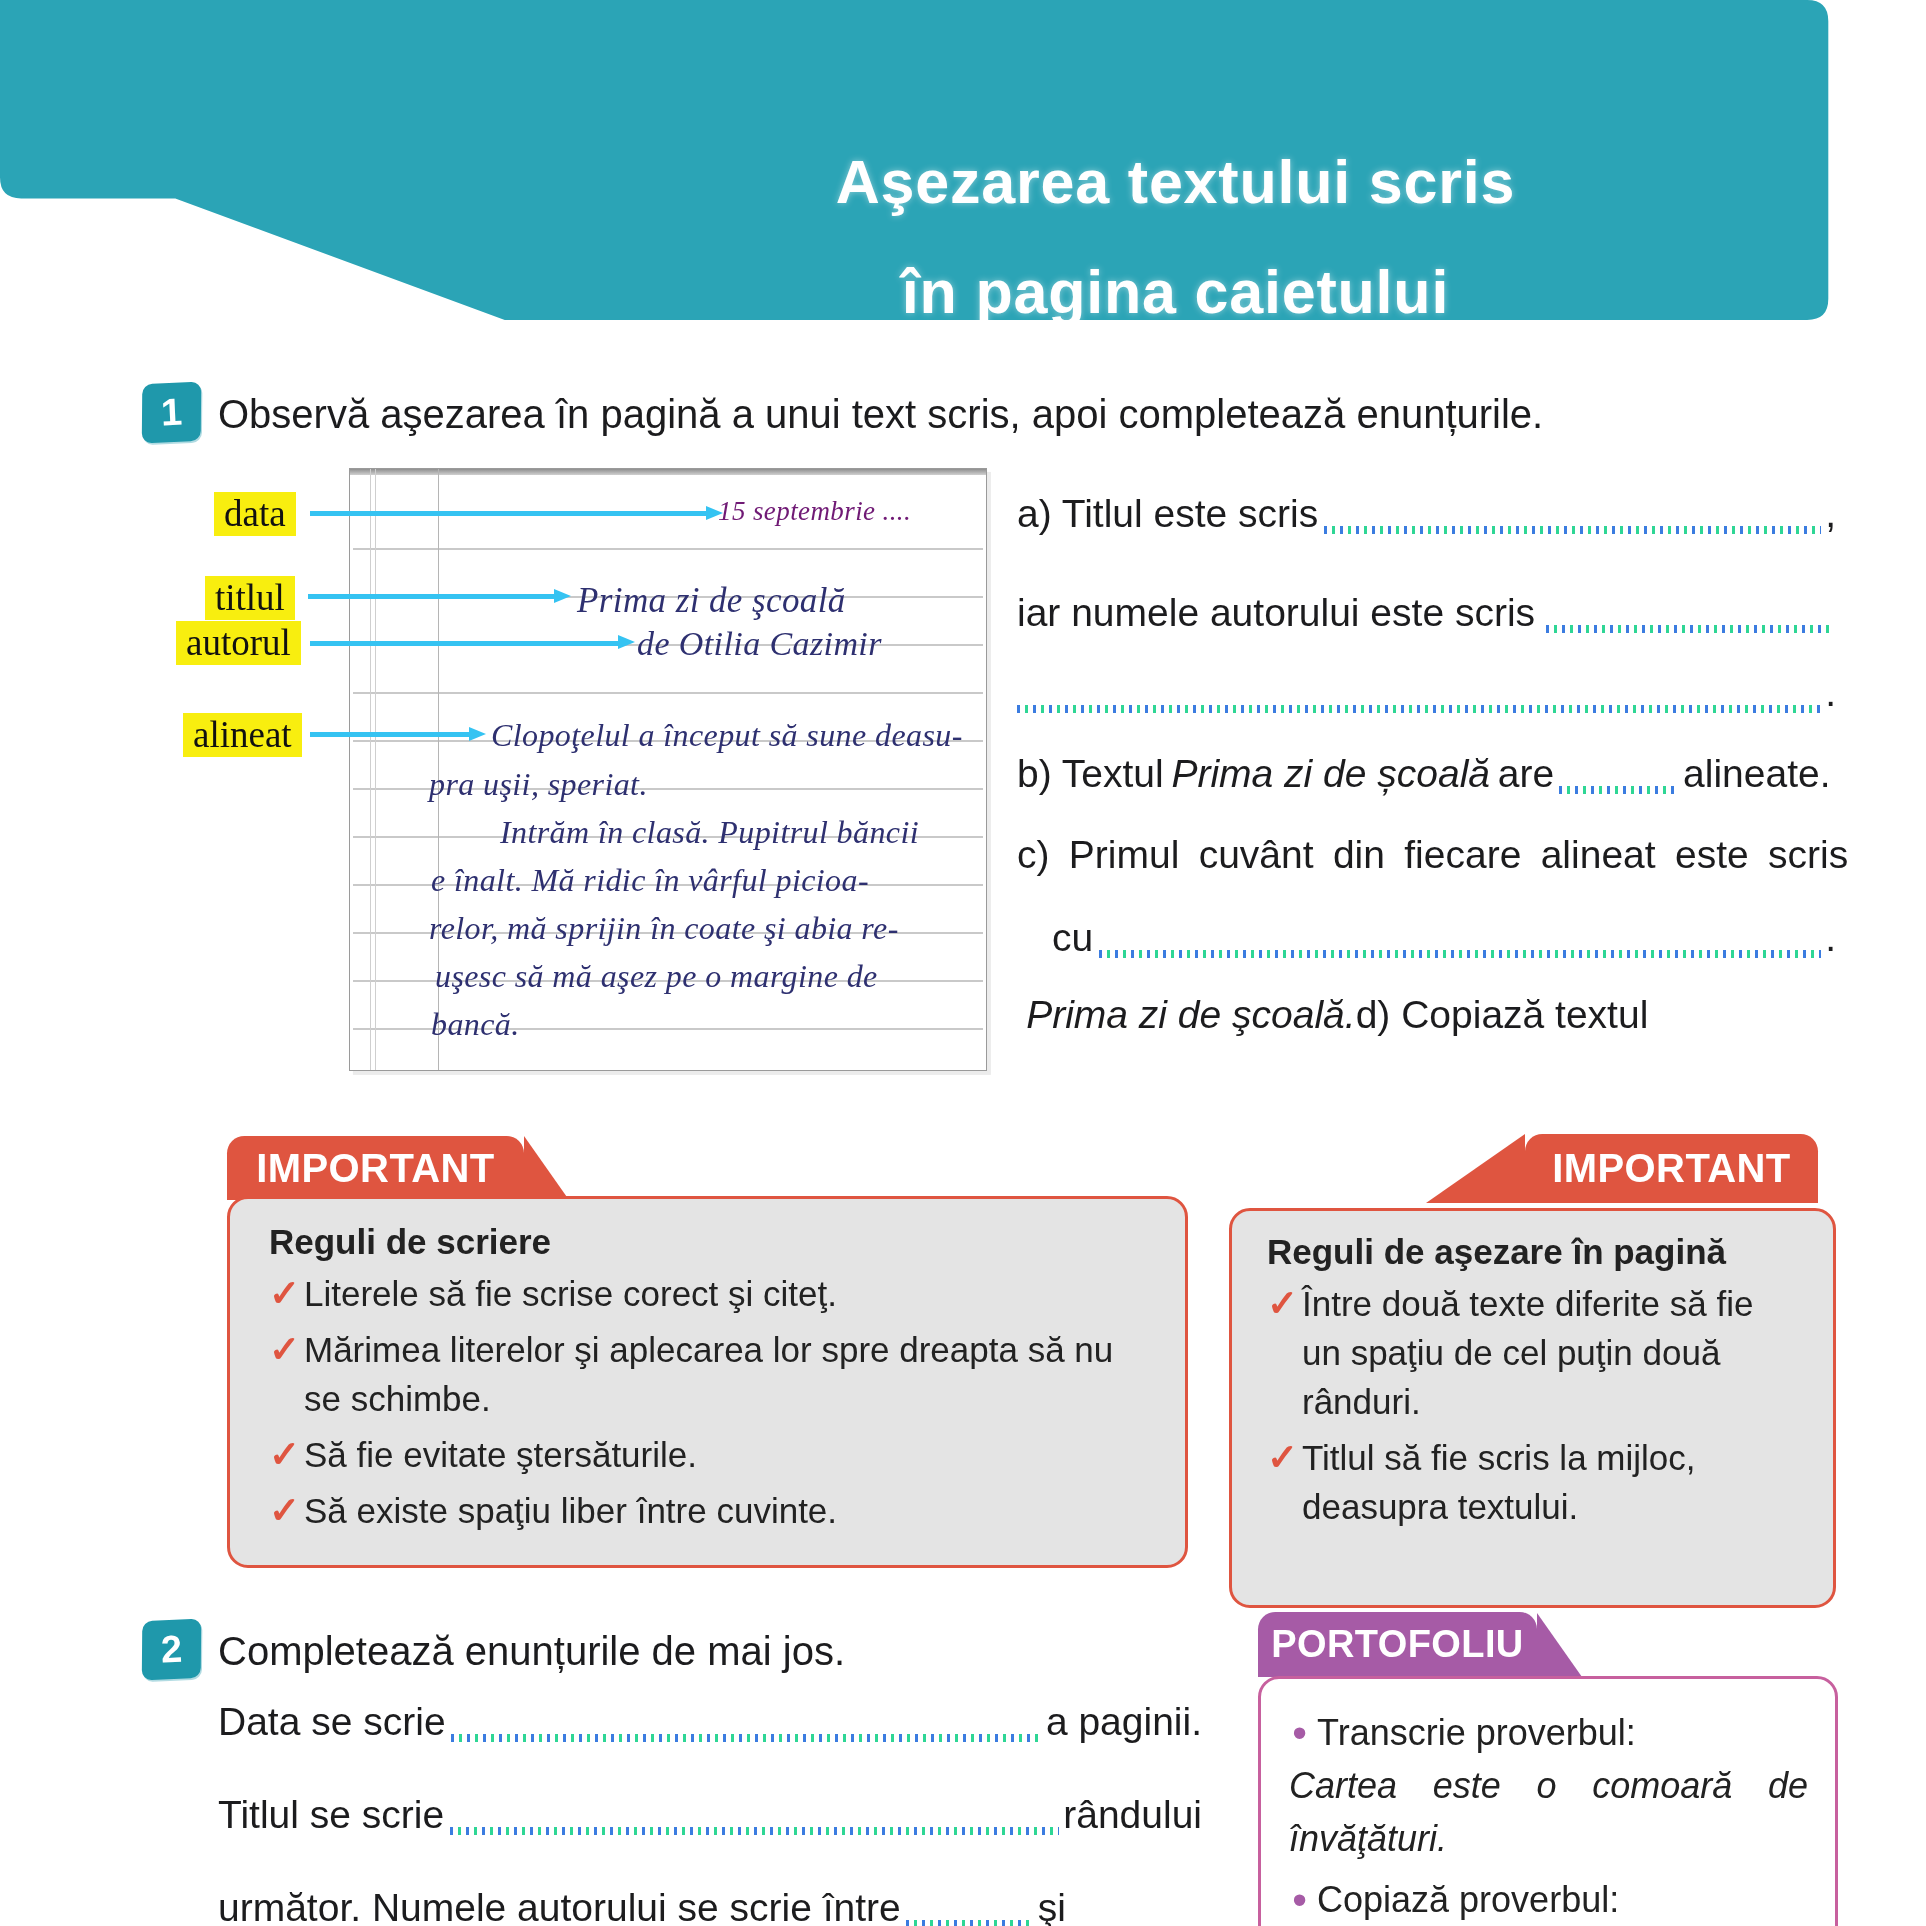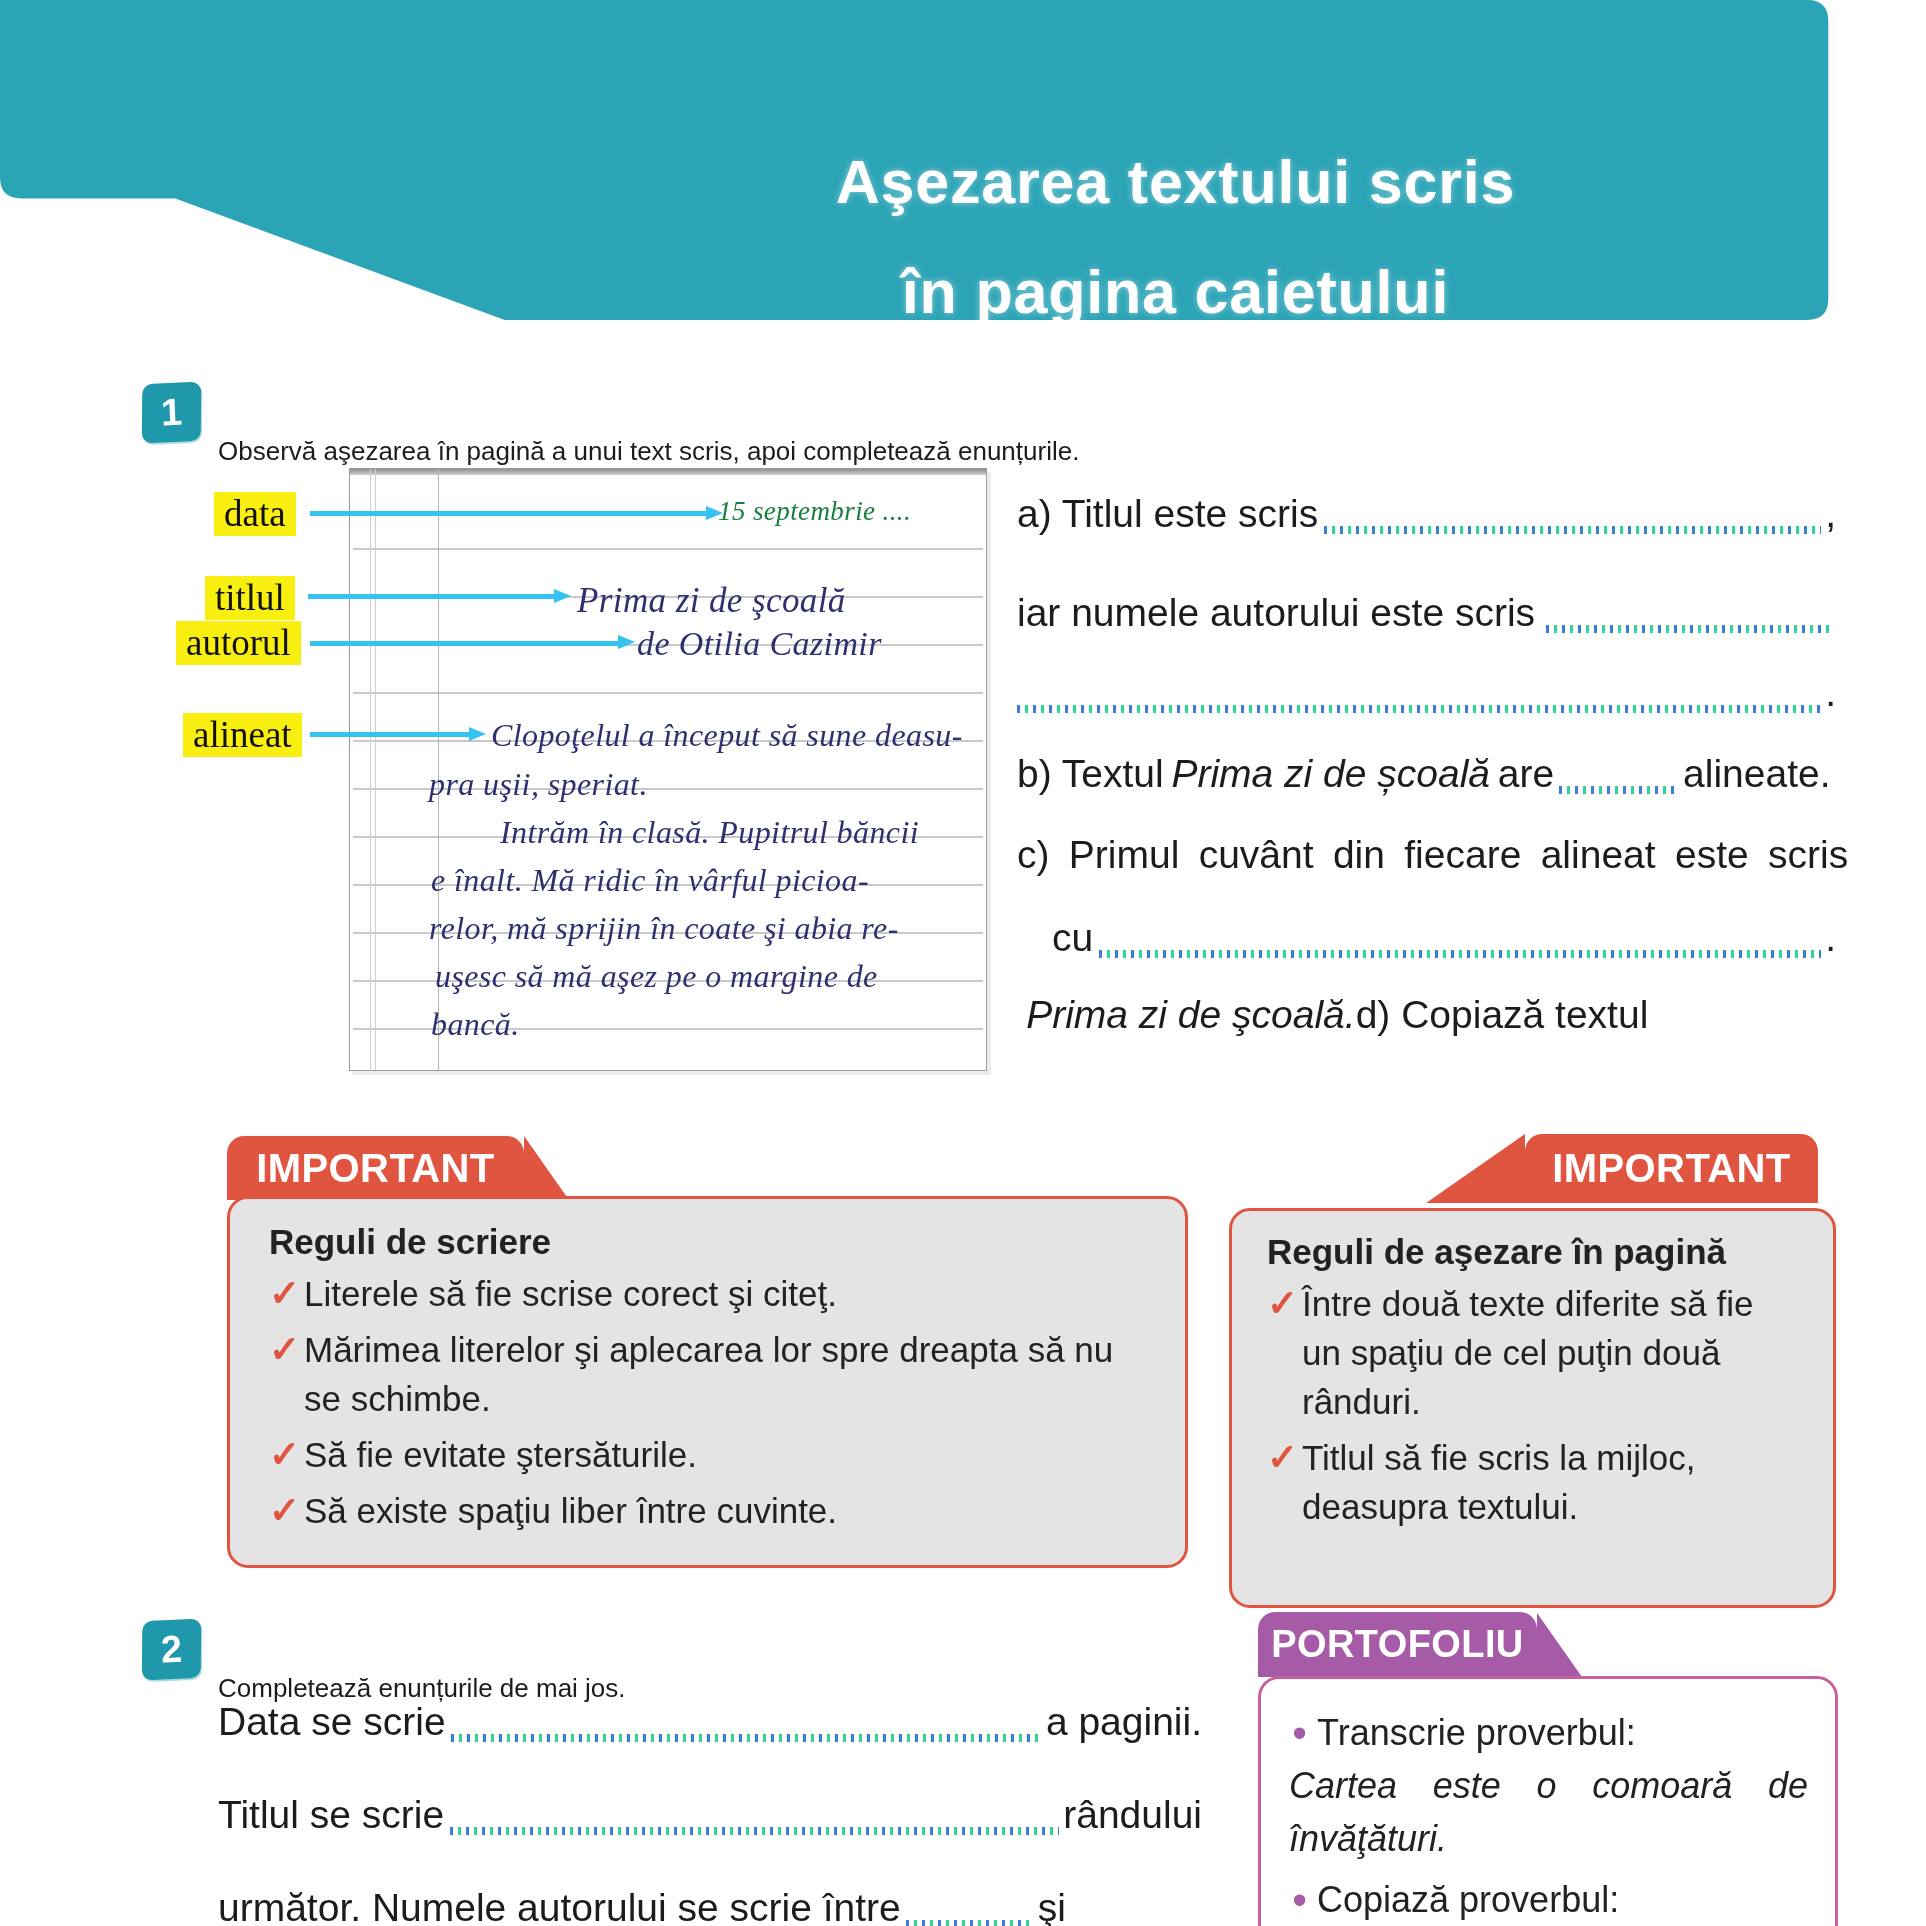--- a/index.html
+++ b/index.html
@@ -27,33 +27,33 @@
   #page-title{position:absolute;left:713px;top:127px;width:925px;text-align:center;
     color:#fff;font-weight:bold;font-size:61px;line-height:110px;letter-spacing:0.8px;
     text-shadow:0 0 7.7px rgba(255,255,255,.45);}
 
   
   .badge{position:absolute;width:59px;height:59px;background:var(--badge);border-radius:10px;
     transform:rotate(-2.5deg) skewX(-3deg);box-shadow:1.2px 1.9px 0 rgba(31,152,171,.35);}
   .badge span{position:absolute;inset:0;display:flex;align-items:center;justify-content:center;
     color:#fff;font-size:38px;font-weight:bold;transform:skewX(3deg);}
 
-  .instruction{position:absolute;font-size:26px;color:var(--ink);white-space:nowrap;margin-top:44px;}
+  .instruction{position:absolute;font-size:40px;color:var(--ink);white-space:nowrap;}
 
   
   #notebook{position:absolute;left:349px;top:468px;width:638px;height:603px;background:#fff;
     border:1.5px solid #9a9a9a;box-sizing:border-box;overflow:hidden;box-shadow:3.9px 3.9px 0 #ececec;}
   #nb-topbar{position:absolute;left:0;top:0;right:0;height:6.2px;background:linear-gradient(#8f8f8f,#d0d0d0);}
   #nb-rules{position:absolute;left:3.1px;right:3.1px;top:33px;bottom:3.9px;
     background:repeating-linear-gradient(180deg,transparent 0 46px,var(--rule) 46px 48px);}
   .nb-vline{position:absolute;top:0;bottom:0;width:0.8px;background:#cfcfcf;}
   #nb-margin{position:absolute;top:0;bottom:0;left:88px;width:1.2px;background:#b5b5b5;}
   .hw{position:absolute;font-family:"Liberation Serif",serif;font-style:italic;
     color:var(--hand);white-space:nowrap;letter-spacing:0.4px;}
-  .hw-date{font-size:27px;color:#15803d;}
+  .hw-date{font-size:27px;color:#701a75;}
   .hw-title{font-size:35px;}
   .hw-author{font-size:34px;}
   .hw-p{font-size:32px;}
 
   
   .nlabel{position:absolute;background:var(--yellow);font-family:"Liberation Serif",serif;
     font-size:37px;color:#111;padding:0.8px 10px;line-height:42px;}
   .aline{position:absolute;height:4.6px;background:var(--cyan);}
   .ahead{position:absolute;width:0;height:0;border-left:17px solid var(--cyan);
     border-top:7.7px solid transparent;border-bottom:7.7px solid transparent;}

